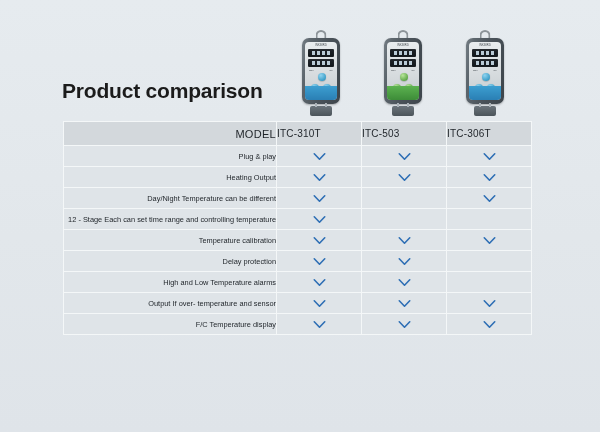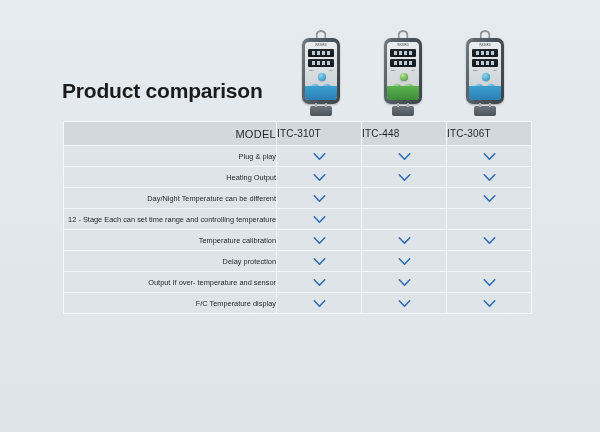--- a/index.html
+++ b/index.html
@@ -320,21 +320,21 @@
       <colgroup>
         <col class="c-label">
         <col class="c-prod">
         <col class="c-prod">
         <col class="c-prod">
       </colgroup>
       <thead>
         <tr>
           <th class="th-model">MODEL</th>
           <th class="th-prod">ITC-310T</th>
-          <th class="th-prod">ITC-448</th>
+          <th class="th-prod">ITC-503</th>
           <th class="th-prod">ITC-306T</th>
         </tr>
       </thead>
       <tbody id="table-body">
           <tr>
             <td class="cell-label">Plug &amp; play</td>
             <td class="cell-check"><span class="check"><svg viewBox="0 0 26 18" width="13" height="9" aria-hidden="true">
                   <path d="M2.5 3.5 L13 14.5 L23.5 3.5" fill="none" stroke="#2f6fb5" stroke-width="3.2" stroke-linecap="round" stroke-linejoin="round"></path>
                 </svg></span></td>
             <td class="cell-check"><span class="check"><svg viewBox="0 0 26 18" width="13" height="9" aria-hidden="true">
@@ -398,20 +398,32 @@
                   <path d="M2.5 3.5 L13 14.5 L23.5 3.5" fill="none" stroke="#2f6fb5" stroke-width="3.2" stroke-linecap="round" stroke-linejoin="round"></path>
                 </svg></span></td>
             <td class="cell-check"><span class="check"><svg viewBox="0 0 26 18" width="13" height="9" aria-hidden="true">
                   <path d="M2.5 3.5 L13 14.5 L23.5 3.5" fill="none" stroke="#2f6fb5" stroke-width="3.2" stroke-linecap="round" stroke-linejoin="round"></path>
                 </svg></span></td>
             <td class="cell-check"><span class="check off"><svg viewBox="0 0 26 18" width="13" height="9" aria-hidden="true">
                   <path d="M2.5 3.5 L13 14.5 L23.5 3.5" fill="none" stroke="#2f6fb5" stroke-width="3.2" stroke-linecap="round" stroke-linejoin="round"></path>
                 </svg></span></td>
           </tr>
           <tr>
+            <td class="cell-label">High and Low Temperature alarms</td>
+            <td class="cell-check"><span class="check"><svg viewBox="0 0 26 18" width="13" height="9" aria-hidden="true">
+                  <path d="M2.5 3.5 L13 14.5 L23.5 3.5" fill="none" stroke="#2f6fb5" stroke-width="3.2" stroke-linecap="round" stroke-linejoin="round"></path>
+                </svg></span></td>
+            <td class="cell-check"><span class="check"><svg viewBox="0 0 26 18" width="13" height="9" aria-hidden="true">
+                  <path d="M2.5 3.5 L13 14.5 L23.5 3.5" fill="none" stroke="#2f6fb5" stroke-width="3.2" stroke-linecap="round" stroke-linejoin="round"></path>
+                </svg></span></td>
+            <td class="cell-check"><span class="check off"><svg viewBox="0 0 26 18" width="13" height="9" aria-hidden="true">
+                  <path d="M2.5 3.5 L13 14.5 L23.5 3.5" fill="none" stroke="#2f6fb5" stroke-width="3.2" stroke-linecap="round" stroke-linejoin="round"></path>
+                </svg></span></td>
+          </tr>
+          <tr>
             <td class="cell-label">Output If over- temperature and sensor</td>
             <td class="cell-check"><span class="check"><svg viewBox="0 0 26 18" width="13" height="9" aria-hidden="true">
                   <path d="M2.5 3.5 L13 14.5 L23.5 3.5" fill="none" stroke="#2f6fb5" stroke-width="3.2" stroke-linecap="round" stroke-linejoin="round"></path>
                 </svg></span></td>
             <td class="cell-check"><span class="check"><svg viewBox="0 0 26 18" width="13" height="9" aria-hidden="true">
                   <path d="M2.5 3.5 L13 14.5 L23.5 3.5" fill="none" stroke="#2f6fb5" stroke-width="3.2" stroke-linecap="round" stroke-linejoin="round"></path>
                 </svg></span></td>
             <td class="cell-check"><span class="check"><svg viewBox="0 0 26 18" width="13" height="9" aria-hidden="true">
                   <path d="M2.5 3.5 L13 14.5 L23.5 3.5" fill="none" stroke="#2f6fb5" stroke-width="3.2" stroke-linecap="round" stroke-linejoin="round"></path>
                 </svg></span></td>

